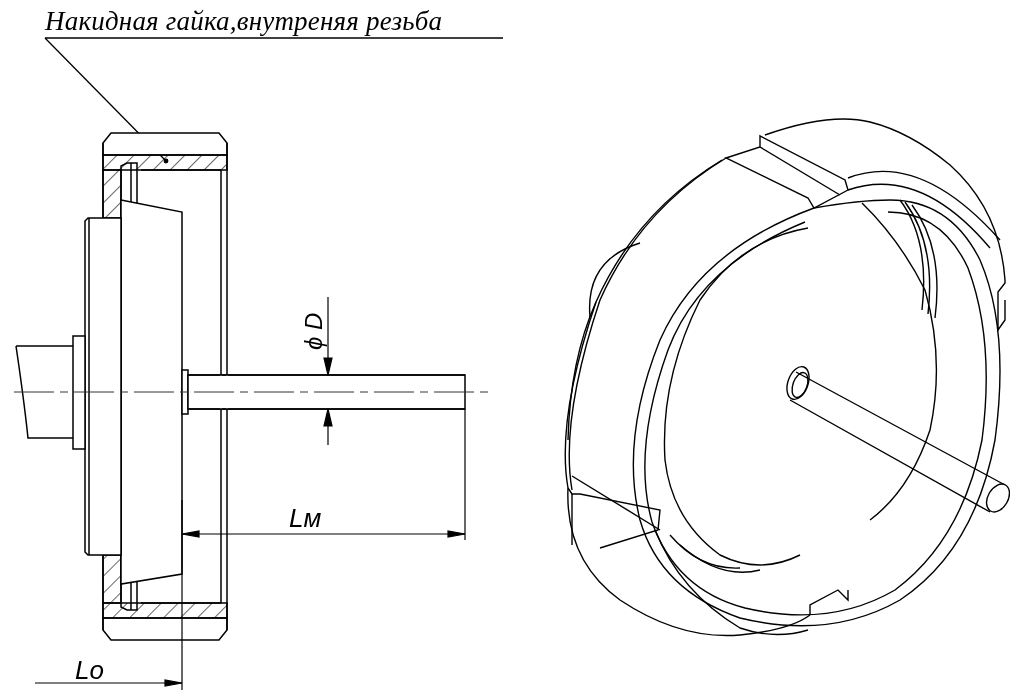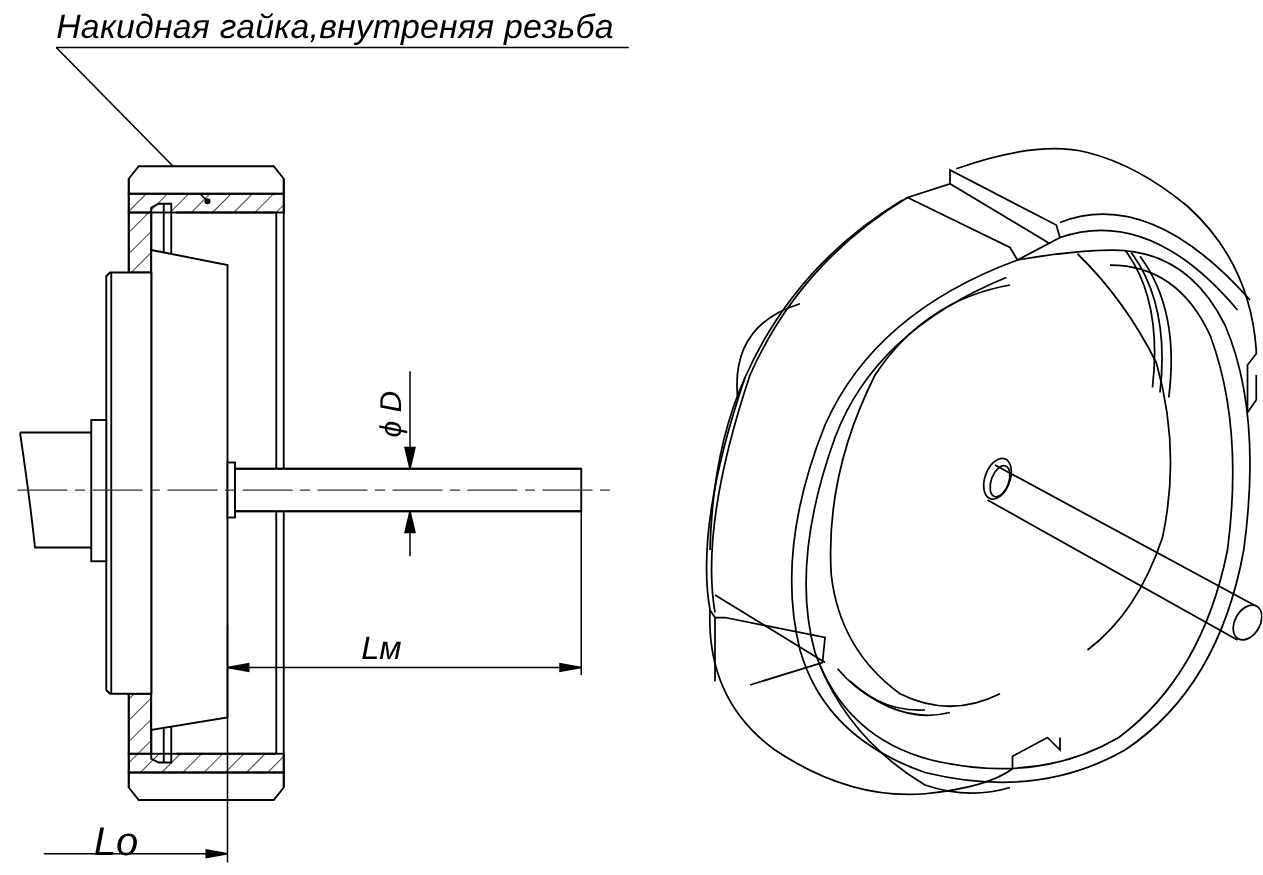--- a/index.html
+++ b/index.html
@@ -1,24 +1,24 @@
 <!DOCTYPE html>
 <html><head>
 <meta charset="utf-8">
 <style>
   html, body { margin: 0; padding: 0; background: #ffffff; }
   body { width: 1010px; height: 700px; position: relative; overflow: hidden;
          font-family: "Liberation Sans", sans-serif; }
   #canvas { position: absolute; left: 0; top: 0; width: 1010px; height: 700px; }
   .title-label { position: absolute; left: 45px; top: 6px; font-size: 27px;
                  font-style: italic; color: #000; letter-spacing: 0.2px;
-                 white-space: nowrap; }
+                 white-space: nowrap; font-family: Liberation Serif, serif; }
   .dim-label { position: absolute; font-style: italic; color: #000; white-space: nowrap; }
   .lm-label { left: 289px; top: 503px; font-size: 26px; }
-  .lo-label { left: 75px; top: 655px; font-size: 32px; }
+  .lo-label { left: 75px; top: 655px; font-size: 26px; }
   .d-label { left: 297px; top: 300px; font-size: 24px; transform: rotate(-90deg);
              transform-origin: left top; }
 </style>
 </head>
 <body>
 
 <div>
 <svg id="canvas" viewBox="0 0 1010 700" xmlns="http://www.w3.org/2000/svg">
   <defs>
     <pattern id="hatch" patternUnits="userSpaceOnUse" width="12" height="12" patternTransform="rotate(45)">

